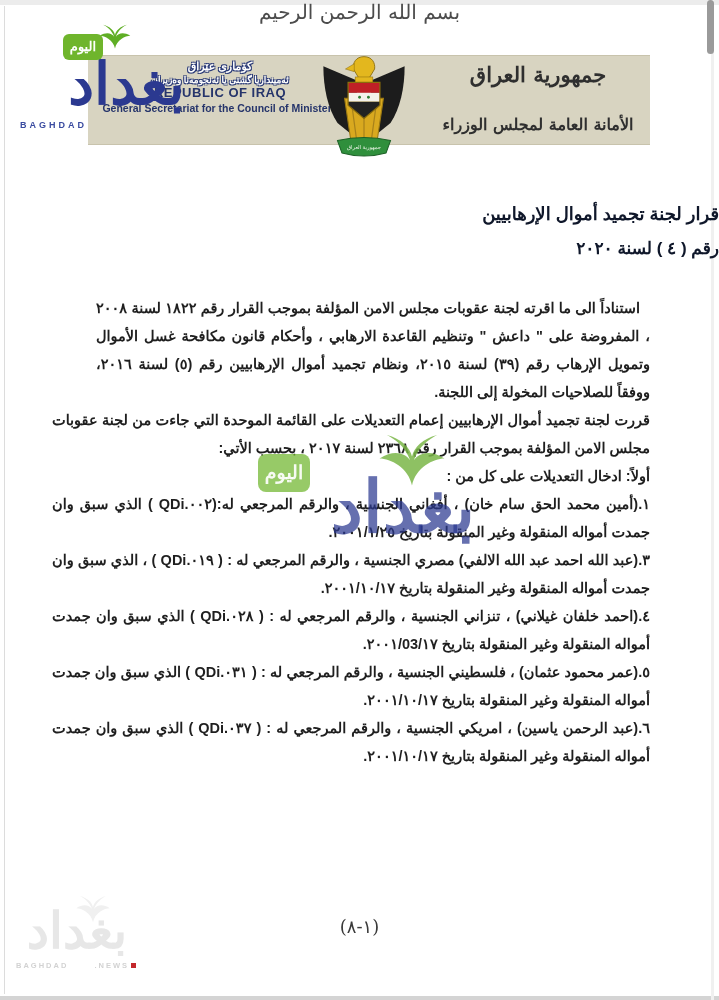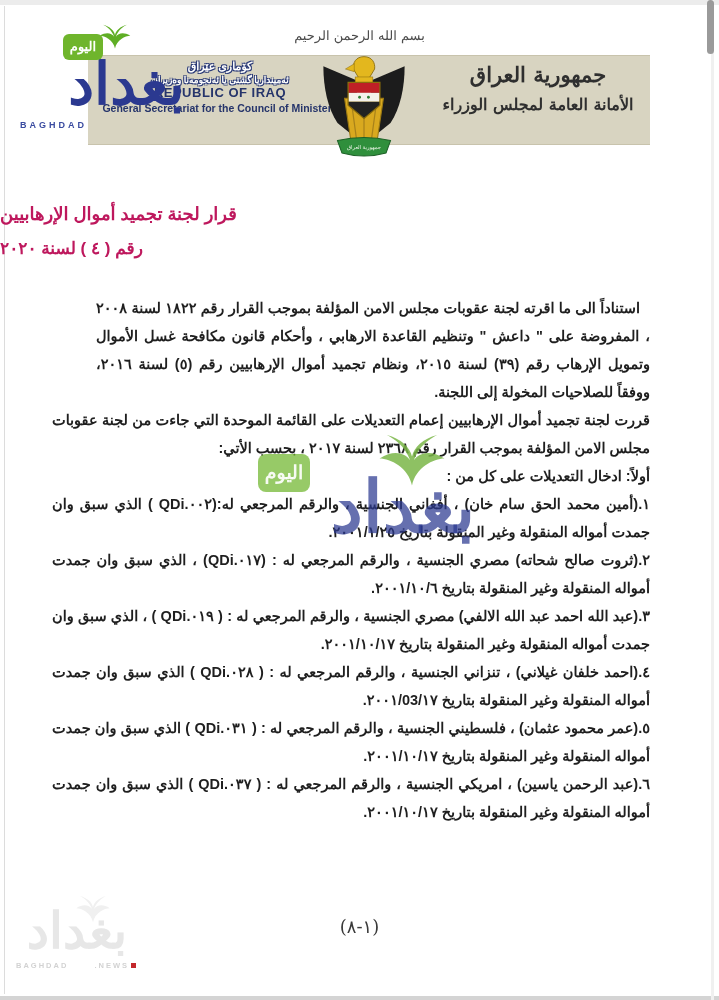--- a/index.html
+++ b/index.html
@@ -6,37 +6,37 @@
   .page{position:relative;width:719px;height:1000px;background:#ffffff;overflow:hidden;
         font-family:"Liberation Sans",sans-serif;}
   
   .top-strip{position:absolute;left:0;top:0;right:0;height:5px;background:#ececec;}
   .left-edge{position:absolute;left:4px;top:6px;bottom:6px;width:1px;background:#dcdcdc;}
   .bottom-edge{position:absolute;left:0;right:0;bottom:0;height:4px;background:#d4d4d4;}
   .scroll-track{position:absolute;right:5px;top:0;bottom:0;width:3px;background:#f0f0f0;}
   .scroll-thumb{position:absolute;right:5px;top:0;width:7px;height:54px;background:#9a9a9a;border-radius:4px;}
 
   
-  .bismillah{position:absolute;top:28px;left:0;right:0;text-align:center;direction:rtl;
-             font-family:"DejaVu Serif",serif;font-size:13px;color:#4c4c4c;}
+  .bismillah{position:absolute;top:0;left:0;right:0;text-align:center;direction:rtl;
+             font-family:"DejaVu Serif",serif;font-size:20px;color:#4c4c4c;}
 
   
   .banner{position:absolute;left:88px;top:55px;width:562px;height:88px;background:#d8d4c1;
           border-top:1px solid #c8c3ac;border-bottom:1px solid #c8c3ac;}
   .stamp{position:absolute;left:8px;top:4px;width:248px;text-align:center;}
   .stamp .ku1{font-size:11px;font-weight:bold;color:#fff;direction:rtl;
       text-shadow:-1px -1px 0 #2a3a77,1px -1px 0 #2a3a77,-1px 1px 0 #2a3a77,1px 1px 0 #2a3a77;}
   .stamp .ku2{font-size:9px;font-weight:bold;color:#fff;direction:rtl;margin-top:2px;
       text-shadow:-1px -1px 0 #2a3a77,1px -1px 0 #2a3a77,-1px 1px 0 #2a3a77,1px 1px 0 #2a3a77;}
   .stamp .en1{font-size:13px;font-weight:bold;color:#26356b;margin-top:0;letter-spacing:.5px;}
   .stamp .en2{font-size:10.5px;font-weight:bold;color:#26356b;margin-top:2px;}
   .calli{position:absolute;right:6px;top:6px;width:212px;text-align:center;direction:rtl;
          font-family:"DejaVu Serif",serif;color:#2f2f2f;}
   .cal1{font-size:21px;font-weight:bold;}
-  .cal2{font-size:16px;font-weight:bold;margin-top:8px;}
+  .cal2{font-size:16px;font-weight:bold;margin-top:28px;}
   .emblem{position:absolute;left:311px;top:52px;width:106px;height:110px;z-index:2;}
 
   
   .palm{display:block;}
   .logo-tl{position:absolute;left:14px;top:26px;width:225px;height:112px;z-index:5;}
   .logo-tl .ar{position:absolute;left:0;top:26px;width:225px;text-align:center;direction:rtl;
                font-size:58px;line-height:1.1;font-weight:bold;color:#2b3990;}
   .logo-tl .badge{position:absolute;left:49px;top:8px;width:40px;height:26px;background:#6fb52c;
                border-radius:6px;color:#fff;font-size:13px;font-weight:bold;text-align:center;
                line-height:26px;direction:rtl;z-index:2;}
@@ -55,21 +55,21 @@
   .logo-c .l3{color:rgba(160,170,188,.85);}
   .logo-bl{position:absolute;left:16px;top:896px;width:122px;z-index:5;}
   .logo-bl .palm-w{position:absolute;left:58px;top:0;width:38px;height:28px;color:#f0f0f0;}
   .logo-bl .ar{margin-top:8px;width:122px;text-align:center;direction:rtl;font-size:50px;
                line-height:1.1;font-weight:bold;color:#e7e7e7;}
   .logo-bl .latin-row{display:flex;justify-content:space-between;align-items:center;width:120px;
                margin-top:2px;font-size:7.5px;font-weight:bold;letter-spacing:2px;color:#d2d2d2;}
   .logo-bl .dot{display:inline-block;width:5px;height:5px;background:#c3272b;margin-left:2px;}
 
   
-  .title{position:absolute;top:203px;left:0;right:0;text-align:left;direction:rtl;color:#be185d;}
+  .title{position:absolute;top:203px;left:0;right:0;text-align:right;direction:rtl;color:#0f172a;}
   .title .t1{font-size:18px;font-weight:bold;}
   .title .t2{font-size:17px;font-weight:bold;margin-top:13px;}
   .doc-body{position:absolute;top:294px;right:69px;width:598px;direction:rtl;text-align:justify;
             font-size:14.5px;font-weight:bold;color:#1f1f1f;line-height:28px;}
   .doc-body p{margin:0;}
   .doc-body .p1{text-indent:10px;margin-left:44px;}
   .pagenum{position:absolute;top:916px;left:0;right:0;text-align:center;font-size:18px;
            color:#3a3a3a;font-family:"DejaVu Serif",serif;}
 </style>
 </head>
@@ -139,21 +139,20 @@
   <div class="title">
     <div class="t1">قرار لجنة تجميد أموال الإرهابيين</div>
     <div class="t2">رقم ( ٤ ) لسنة ٢٠٢٠</div>
   </div>
 
   <div class="doc-body">
     <p class="p1">استناداً الى ما اقرته لجنة عقوبات مجلس الامن المؤلفة بموجب القرار رقم ١٨٢٢ لسنة ٢٠٠٨ ، المفروضة على " داعش " وتنظيم القاعدة الارهابي ، وأحكام قانون مكافحة غسل الأموال وتمويل الإرهاب رقم (٣٩) لسنة ٢٠١٥، ونظام تجميد أموال الإرهابيين رقم (٥) لسنة ٢٠١٦، ووفقاً للصلاحيات المخولة إلى اللجنة.</p>
     <p>قررت لجنة تجميد أموال الإرهابيين إعمام التعديلات على القائمة الموحدة التي جاءت من لجنة عقوبات مجلس الامن المؤلفة بموجب القرار رقم ٢٣٦٨ لسنة ٢٠١٧ ، بحسب الأتي:</p>
     <p>أولاً: ادخال التعديلات على كل من :</p>
     <p>١.(أمين محمد الحق سام خان) ، أفغاني الجنسية ، والرقم المرجعي له:⁦( QDi.٠٠٢)⁩ الذي سبق وان جمدت أمواله المنقولة وغير المنقولة بتاريخ ٢٠٠١/١/٢٥.</p>
-    <p>٢.(ثروت صالح شحاته) مصري الجنسية ، والرقم المرجعي له : ⁦(QDi.٠١٧)⁩ ، الذي سبق وان جمدت أمواله المنقولة وغير المنقولة بتاريخ ٢٠٠١/١٠/٦.</p>
     <p>٣.(عبد الله احمد عبد الله الالفي) مصري الجنسية ، والرقم المرجعي له : ⁦( QDi.٠١٩ )⁩ ، الذي سبق وان جمدت أمواله المنقولة وغير المنقولة بتاريخ ٢٠٠١/١٠/١٧.</p>
     <p>٤.(احمد خلفان غيلاني) ، تنزاني الجنسية ، والرقم المرجعي له : ⁦( QDi.٠٢٨ )⁩ الذي سبق وان جمدت أمواله المنقولة وغير المنقولة بتاريخ ٢٠٠١/03/١٧.</p>
     <p>٥.(عمر محمود عثمان) ، فلسطيني الجنسية ، والرقم المرجعي له : ⁦( QDi.٠٣١ )⁩ الذي سبق وان جمدت أمواله المنقولة وغير المنقولة بتاريخ ٢٠٠١/١٠/١٧.</p>
     <p>٦.(عبد الرحمن ياسين) ، امريكي الجنسية ، والرقم المرجعي له : ⁦( QDi.٠٣٧ )⁩ الذي سبق وان جمدت أمواله المنقولة وغير المنقولة بتاريخ ٢٠٠١/١٠/١٧.</p>
   </div>
 
   <div class="logo-c">
     <span class="palm-w">
       <svg class="palm" viewBox="0 0 40 30" width="72" height="56">
           <use href="#palm-shape"></use>

